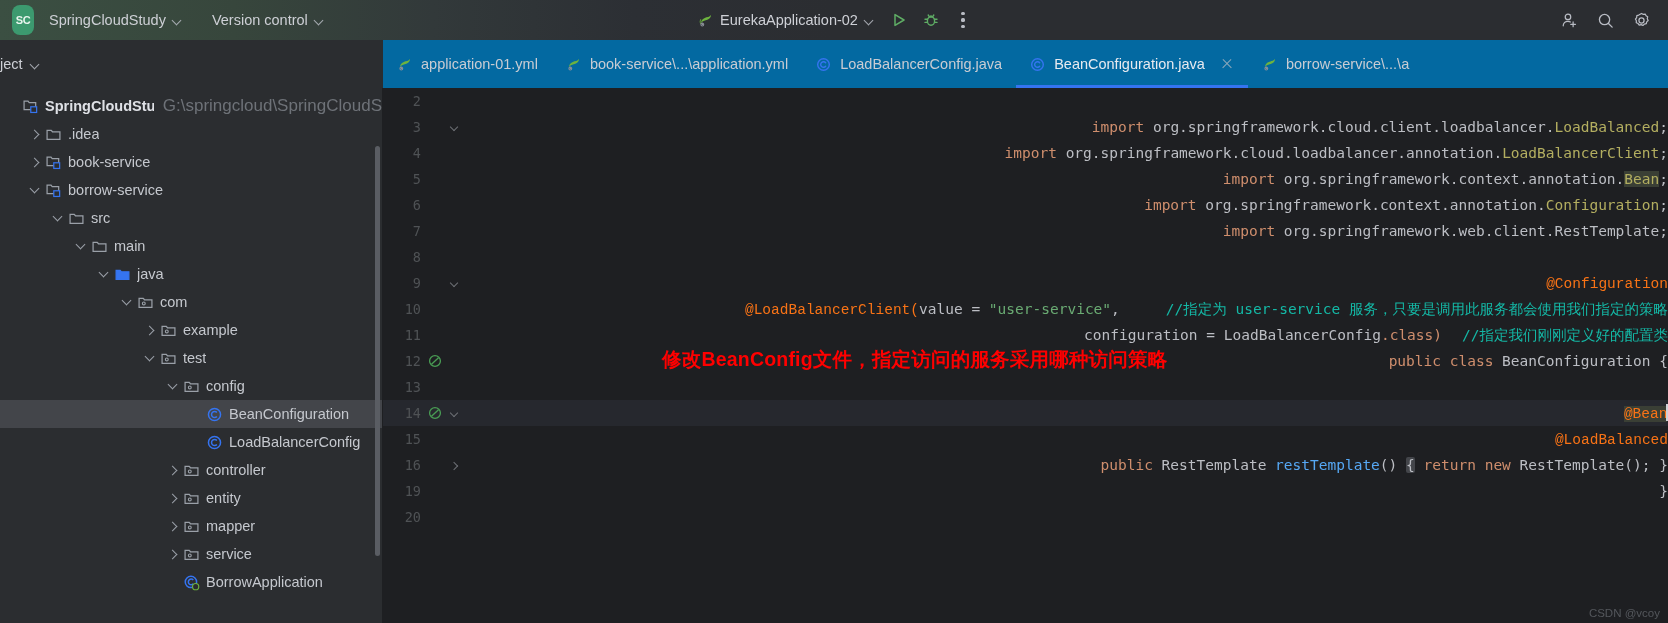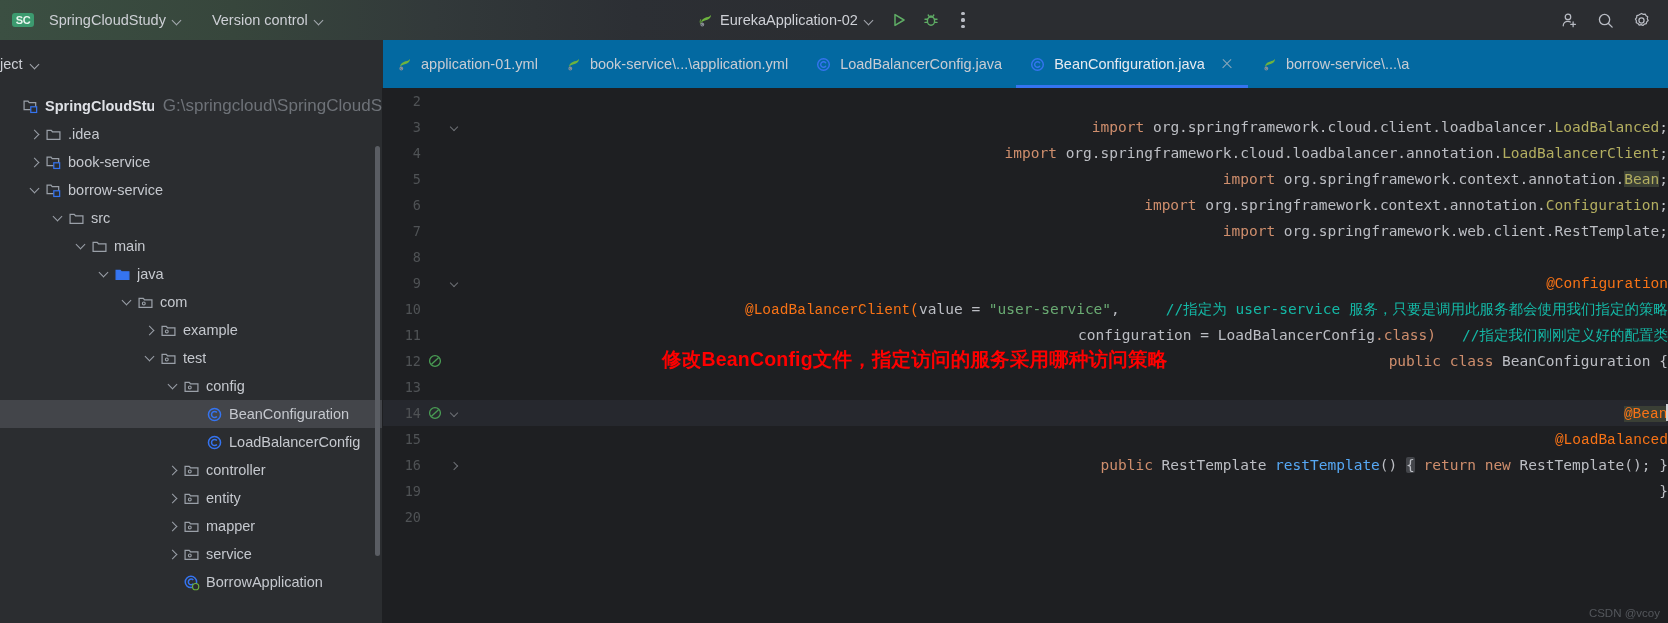--- a/index.html
+++ b/index.html
@@ -12,21 +12,21 @@
   .app { position: relative; width: 1668px; height: 623px; display: flex; flex-direction: column; }
 
   
   .titlebar {
     height: 40px; flex: 0 0 40px; position: relative;
     display: flex; align-items: center;
     background: linear-gradient(90deg, #3b4f42 0%, #37463c 14%, #32393a 26%, #2c2f34 38%, #2b2d31 50%, #2b2d31 100%);
   }
   .tb-left { display: flex; align-items: center; padding-left: 12px; gap: 0; }
   .sc-badge {
-    width: 22px; height: 14px; border-radius: 3px;
+    width: 22px; height: 30px; border-radius: 8px;
     background: #3c9a6f; color: #e8f5ee;
     font-size: 11px; font-weight: bold; letter-spacing: -0.3px;
     display: flex; align-items: center; justify-content: center;
     margin-right: 9px;
   }
   .tb-item {
     display: flex; align-items: center; gap: 7px;
     color: #ced0d6; font-size: 14.5px; padding: 4px 6px; border-radius: 4px;
     white-space: nowrap;
   }
@@ -603,21 +603,21 @@
         <div class="cline"><span class="k">import</span><span class="pl"> org.springframework.context.annotation.</span><span class="cls">Configuration</span><span class="pl">;</span></div>
 
         <div class="cline"><span class="k">import</span><span class="pl"> org.springframework.web.client.</span><span class="pl">RestTemplate</span><span class="pl">;</span></div>
 
         <div class="cline"></div>
 
         <div class="cline"><span class="ann">@Configuration</span></div>
 
         <div class="cline"><span class="ann">@LoadBalancerClient(</span><span class="pl">value</span><span class="pl"> = </span><span class="str">"user-service"</span><span class="pl">,</span><span class="cm" style="margin-left:46px">//指定为 user-service 服务，只要是调用此服务都会使用我们指定的策略</span></div>
 
-        <div class="cline"><span class="pl" style="margin-left:74px">configuration</span><span class="pl"> = </span><span class="pl">LoadBalancerConfig</span><span class="k">.class)</span><span class="cm" style="margin-left:26px">//指定我们刚刚定义好的配置类</span></div>
+        <div class="cline"><span class="pl" style="margin-left:74px">configuration</span><span class="pl"> = </span><span class="pl">LoadBalancerConfig</span><span class="k">.class)</span><span class="cm" style="margin-left:20px">//指定我们刚刚定义好的配置类</span></div>
 
         <div class="cline"><span class="k">public class</span><span class="pl"> BeanConfiguration </span><span class="pl">{</span></div>
 
         <div class="cline"></div>
 
         <div class="cline caretline"><span style="margin-left:36px" class="ann selhl">@Bean</span><span class="caret"></span></div>
 
         <div class="cline"><span style="margin-left:36px" class="ann">@LoadBalanced</span></div>
 
         <div class="cline"><span style="margin-left:36px" class="k">public</span><span class="pl"> RestTemplate </span><span class="mth">restTemplate</span><span class="pl">()</span><span class="pl"> </span><span class="pl foldhl">{</span><span class="pl"> </span><span class="k">return</span><span class="k"> new </span><span class="pl">RestTemplate();</span><span class="pl"> </span><span class="pl">}</span></div>

